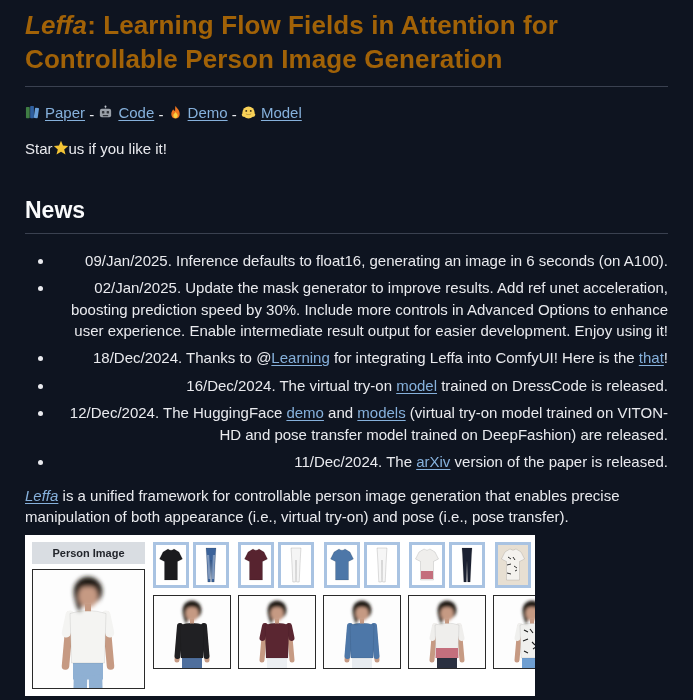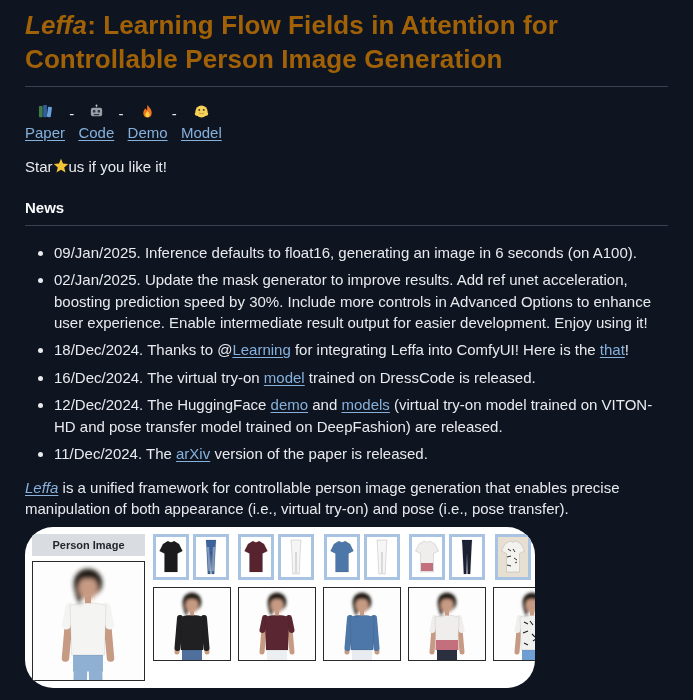--- a/index.html
+++ b/index.html
@@ -14,34 +14,34 @@
     font-size: 26px; font-weight: 700; line-height: 1.32; color: #a16207;
     letter-spacing: 0.1px;
   }
   h1 .title-italic { font-style: italic; }
   hr.divider { border: none; border-top: 1px solid #3a4150; margin-top: 9px; }
   .nav-links { margin-top: 17px; font-size: 15px; color: #e9eaee; }
   a.lnk {
     color: #86b1dc; text-decoration: underline; text-underline-offset: 2px;
     cursor: pointer;
   }
-  .nav-links a.lnk { display: inline-flex; align-items: center; gap: 5px; flex-direction: column; }
+  .nav-links a.lnk { display: inline-flex; align-items: center; gap: 5px; }
   .icon { display: inline-block; vertical-align: -2px; }
   .star-line { margin-top: 17px; font-size: 15px; display: flex; align-items: center; }
-  h2.news-heading { margin-top: 24px; font-size: 15px; font-weight: 700; color: #fafbfc; }
+  h2.news-heading { margin-top: 40px; font-size: 23px; font-weight: 700; color: #fafbfc; }
   hr.news-divider { border: none; border-top: 1px solid #3a4150; margin-top: 9px; }
   ul.news-list { margin: 16px 0 0 0; padding-left: 29px; }
-  ul.news-list li { font-size: 15px; line-height: 1.43; margin-bottom: 6px; color: #e9eaee; }
+  ul.news-list li { font-size: 15px; line-height: 1.43; margin-bottom: 6px; color: #e9eaee; text-align: right; }
   p.intro { margin-top: 12px; font-size: 15px; line-height: 1.43; }
   p.intro .seg-italic { font-style: italic; }
 
   
   .figure {
     margin-top: 8px; width: 510px; height: 161px; background: #ffffff;
-    padding: 7px; display: flex; gap: 8px; overflow: hidden; border-radius: 28px;
+    padding: 7px; display: flex; gap: 8px; overflow: hidden;
   }
   .fig-left { width: 113px; flex: 0 0 113px; display: flex; flex-direction: column; }
   .fig-right { flex: 1; display: flex; flex-direction: column; }
   .fig-header {
     height: 22px; display: flex; align-items: center; justify-content: center;
     font-size: 11px; font-weight: 700; margin-bottom: 5px; flex: 0 0 22px;
   }
   .fig-header.gray { background: #d9dde2; color: #23262c; }
   .fig-header.blue { background: #a9c3e2; color: #1d2a3c; }
   .person-big-box {

